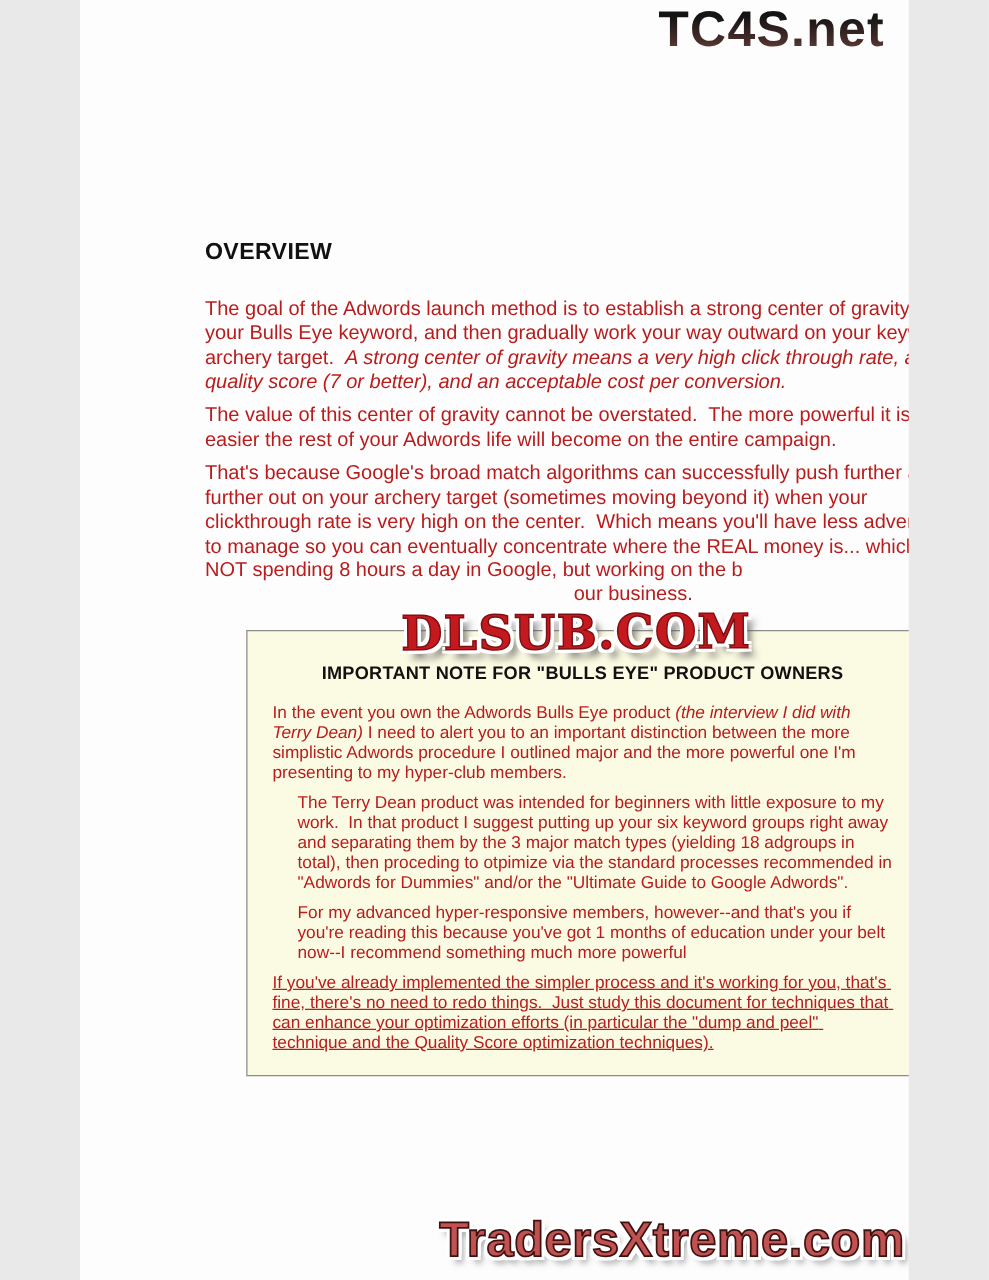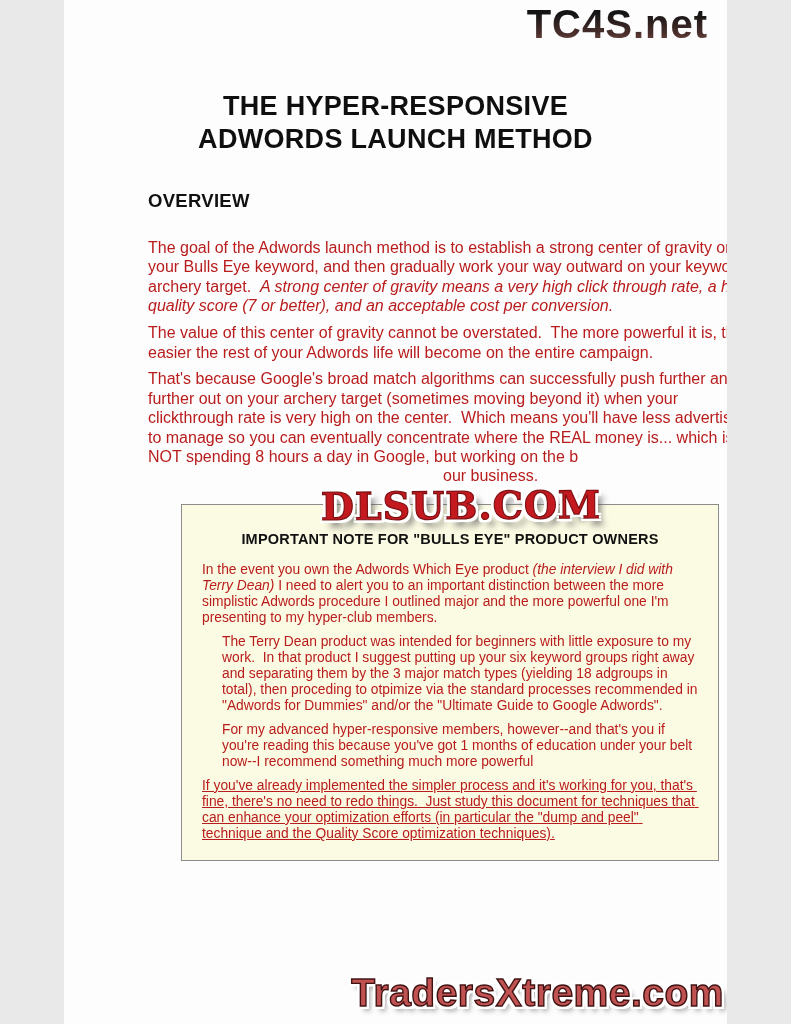--- a/index.html
+++ b/index.html
@@ -21,21 +21,21 @@
       -webkit-background-clip:text; background-clip:text; color:transparent;
     }
   }
 
   .doc-title {
     position:absolute; top:90px; left:0; width:100%;
     text-align:center; font-size:27px; font-weight:bold;
     line-height:33px; color:#0f0f0f; letter-spacing:0.3px;
   }
 
-  .content { position:absolute; left:84px; top:190px; width:612px; }
+  .content { position:absolute; left:100px; top:190px; width:612px; }
 
   .overview-heading {
     font-size:18.5px; font-weight:bold; color:#111;
     margin:0 0 26px 0; letter-spacing:0.3px;
   }
 
   .content p {
     font-size:16px; line-height:19.4px; margin:0 0 7.5px 0;
     white-space:pre-wrap; color:#b91c1c;
   }
@@ -89,38 +89,34 @@
        4px  5px 5px rgba(120,120,120,0.7);
   }
 </style>
 </head>
 <body>
 
 <div class="page">
 
   <div class="tc4s">TC4S.net</div>
 
-  <div class="doc-title">
-      <div>THE HYPER-RESPONSIVE</div>
-      <div>ADWORDS LAUNCH METHOD</div>
-    </div>
 
   <div class="content">
     <div class="overview-heading">OVERVIEW</div>
 
     <p><span>The goal of the Adwords launch method is to establish a strong center of gravity on your Bulls Eye keyword, and then gradually work your way outward on your keyword archery target.  </span><span class="it">A strong center of gravity means a very high click through rate, a high quality score (7 or better), and an acceptable cost per conversion.</span></p>
 
     <p>The value of this center of gravity cannot be overstated.  The more powerful it is, the easier the rest of your Adwords life will become on the entire campaign.</p>
 
     <p><span>That's because Google's broad match algorithms can successfully push further and further out on your archery target (sometimes moving beyond it) when your clickthrough rate is very high on the center.  Which means you'll have less advertising to manage so you can eventually concentrate where the REAL money is... which is NOT spending 8 hours a day in Google, but working on the b</span><span class="hidden-gap"></span><span>our business.</span></p>
 
     <div class="note-box">
       <div class="box-heading">IMPORTANT NOTE FOR "BULLS EYE" PRODUCT OWNERS</div>
 
-      <p><span>In the event you own the Adwords Which Eye product </span><span class="it">(the interview I did with Terry Dean)</span><span> I need to alert you to an important distinction between the more simplistic Adwords procedure I outlined major and the more powerful one I'm presenting to my hyper-club members.</span></p>
+      <p><span>In the event you own the Adwords Bulls Eye product </span><span class="it">(the interview I did with Terry Dean)</span><span> I need to alert you to an important distinction between the more simplistic Adwords procedure I outlined major and the more powerful one I'm presenting to my hyper-club members.</span></p>
 
       <p class="indent">The Terry Dean product was intended for beginners with little exposure to my work.  In that product I suggest putting up your six keyword groups right away and separating them by the 3 major match types (yielding 18 adgroups in total), then proceding to otpimize via the standard processes recommended in "Adwords for Dummies" and/or the "Ultimate Guide to Google Adwords".</p>
 
       <p class="indent">For my advanced hyper-responsive members, however--and that's you if you're reading this because you've got 1 months of education under your belt now--I recommend something much more powerful</p>
 
       <p>If you've already implemented the simpler process and it's working for you, that's fine, there's no need to redo things.  Just study this document for techniques that can enhance your optimization efforts (in particular the "dump and peel" technique and the Quality Score optimization techniques).</p>
     </div>
   </div>
 
   <div class="watermark">DLSUB.COM</div>

